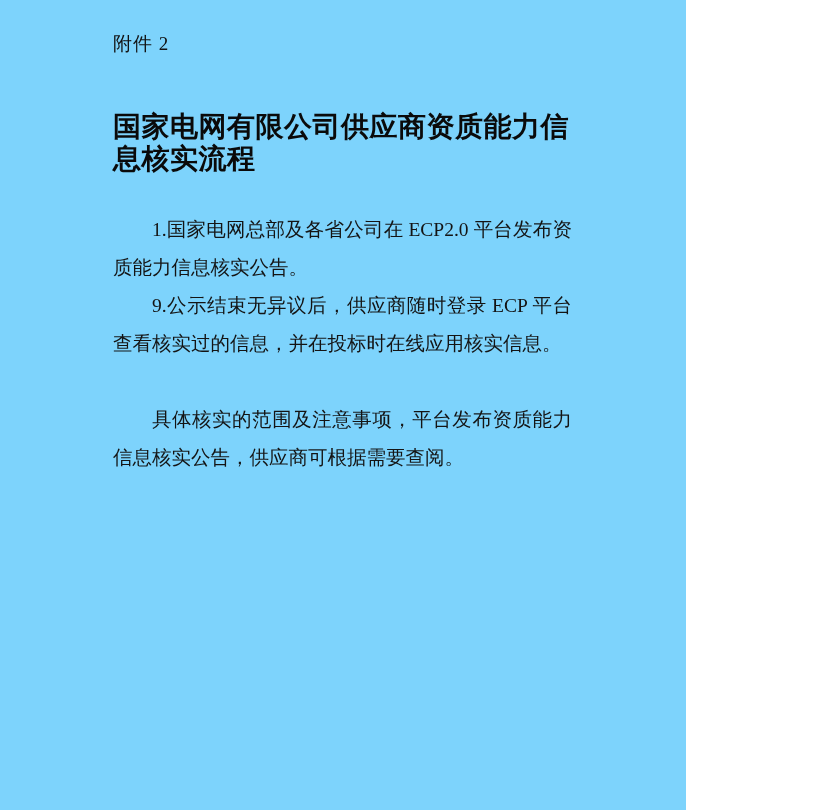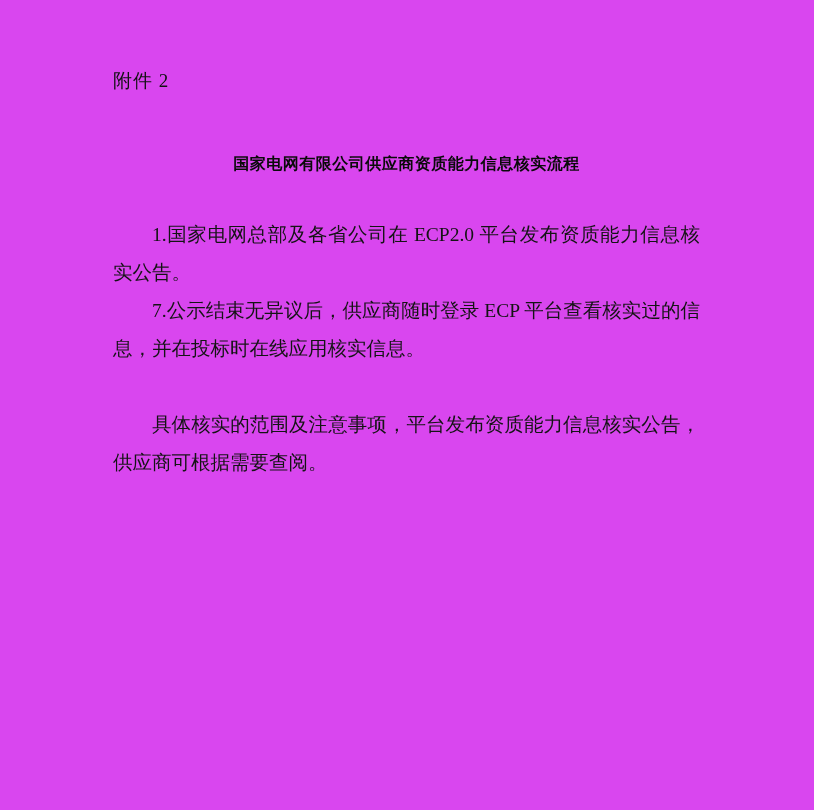--- a/index.html
+++ b/index.html
@@ -2,42 +2,42 @@
 <html><head>
 <meta charset="utf-8">
 <style>
   html, body {
     margin: 0;
     padding: 0;
     background: #ffffff;
   }
   .page {
     position: relative;
-    width: 814px;
+    width: 686px;
     height: 810px;
-    background: #d946ef;
+    background: #7dd3fc;
     box-sizing: border-box;
-    padding: 68px 114px 0 113px;
+    padding: 31px 114px 0 113px;
     color: #111111;
     overflow: hidden;
   }
   .attachment-label {
     font-family: "Liberation Serif", "DejaVu Serif", serif;
     font-size: 19px;
     line-height: 26px;
     color: #111111;
     letter-spacing: 1px;
   }
   .doc-title {
     margin: 54px 0 0 0;
     font-family: "Liberation Sans", "DejaVu Sans", sans-serif;
     font-weight: 700;
-    font-size: 16px;
+    font-size: 28px;
     line-height: 32px;
-    text-align: center;
+    text-align: left;
     color: #0a0a0a;
     letter-spacing: 0.5px;
   }
   .body-block {
     margin-top: 36px;
   }
   .body-para {
     margin: 0;
     font-family: "Liberation Serif", "DejaVu Serif", serif;
     font-size: 19.5px;
@@ -54,17 +54,17 @@
 <body>
 
 <div class="page">
 
   <div class="attachment-label">附件 2</div>
 
   <h1 class="doc-title">国家电网有限公司供应商资质能力信息核实流程</h1>
 
   <div class="body-block">
     <p class="body-para">1.国家电网总部及各省公司在 ECP2.0 平台发布资质能力信息核实公告。</p>
-    <p class="body-para">7.公示结束无异议后，供应商随时登录 ECP 平台查看核实过的信息，并在投标时在线应用核实信息。</p>
+    <p class="body-para">9.公示结束无异议后，供应商随时登录 ECP 平台查看核实过的信息，并在投标时在线应用核实信息。</p>
     <p class="body-para closing-para">具体核实的范围及注意事项，平台发布资质能力信息核实公告，供应商可根据需要查阅。</p>
   </div>
 
 </div>
 
 </body></html>

